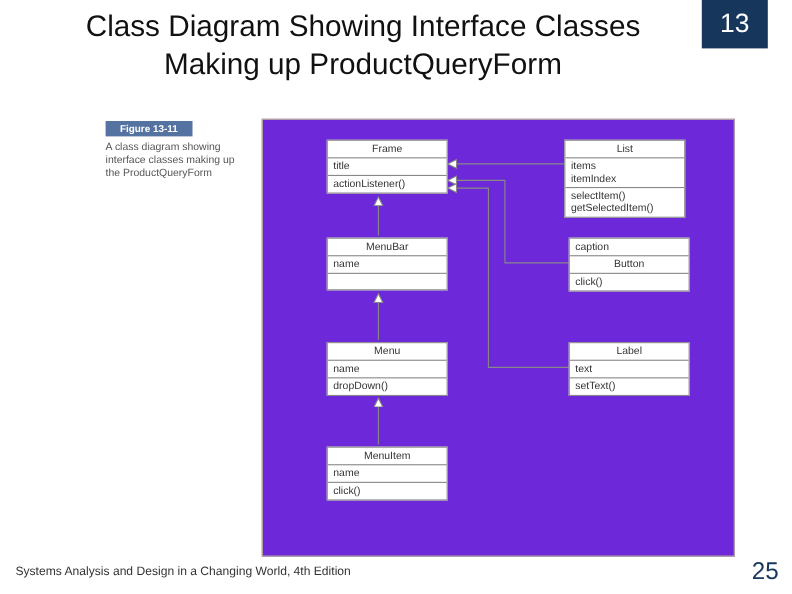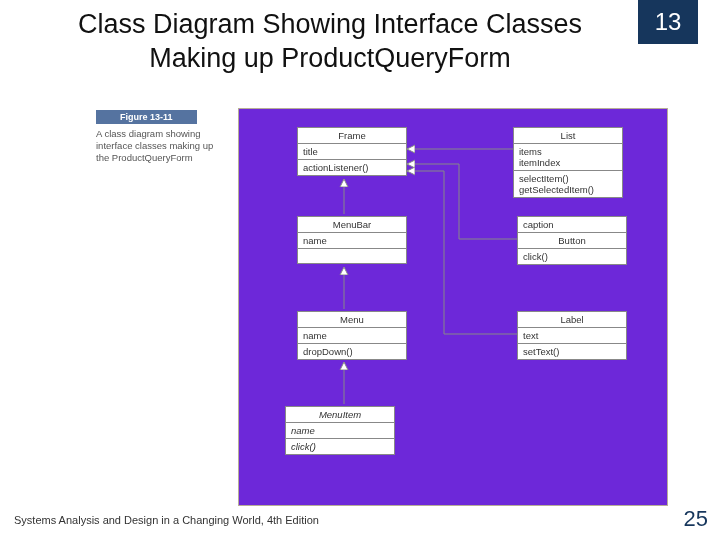--- a/index.html
+++ b/index.html
@@ -2,21 +2,21 @@
 <html><head>
 <meta charset="utf-8">
 <style>
   * { box-sizing: border-box; margin: 0; padding: 0; }
   body { width: 720px; height: 540px; font-family: Arial, sans-serif; background: #fff; position: relative; overflow: hidden; }
   .slide { width: 720px; height: 540px; position: relative; }
   .header { display: flex; align-items: flex-start; padding: 8px 0 0 40px; }
   .title { font-size: 27px; color: #111; line-height: 1.25; text-align: center; flex: 0 0 580px; }
   .chapter-badge { position: absolute; top: 0; right: 22px; width: 60px; height: 44px; background: #16365c; color: #fff; font-size: 24px; display: flex; align-items: center; justify-content: center; margin-left: 38px; }
   .content { position: absolute; top: 110px; left: 78px; width: 580px; height: 400px; }
-  .fig-label { position: absolute; top: 0; left: 18px; background: #5573a0; color: #fff; font-size: 9px; padding: 2px 24px; font-weight: bold; }
+  .fig-label { position: absolute; top: 0; left: 18px; background: #5573a0; color: #fff; font-size: 9px; padding: 2px 13px; font-weight: bold; }
   .caption { position: absolute; top: 18px; left: 18px; width: 130px; font-size: 9.5px; color: #555; line-height: 1.25; }
   .diagram-panel { position: absolute; top: -2px; left: 160px; width: 430px; height: 398px; background: #6d28d9; border: 1px solid #b8ad97; }
   .uml { position: absolute; background: #fff; border: 1px solid #888; font-size: 9.5px; color: #333; }
   .uml .sec { border-bottom: 1px solid #888; padding: 2px 5px; min-height: 14px; }
   .uml .sec:last-child { border-bottom: none; }
   .uml .name { text-align: center; }
   svg.connectors { position: absolute; top: 0; left: 0; width: 430px; height: 398px; pointer-events: none; }
   .footer-left { position: absolute; bottom: 14px; left: 14px; font-size: 11px; color: #333; }
   .footer-right { position: absolute; bottom: 8px; right: 12px; font-size: 22px; color: #16365c; }
 </style>
@@ -83,21 +83,21 @@
         <div class="sec">name</div>
         <div class="sec">dropDown()</div>
       </div>
 
       <div class="uml" style="top:202px; left:278px; width:110px;">
         <div class="sec name">Label</div>
         <div class="sec">text</div>
         <div class="sec">setText()</div>
       </div>
 
-      <div class="uml" style="top:297px; left:46px; width:110px;font-style:italic;">
+      <div class="uml" style="top:297px; left:58px; width:110px;">
         <div class="sec name">MenuItem</div>
         <div class="sec">name</div>
         <div class="sec">click()</div>
       </div>
     </div>
   </div>
 
   <div class="footer-left">Systems Analysis and Design in a Changing World, 4th Edition</div>
   <div class="footer-right">25</div>
 </div>

